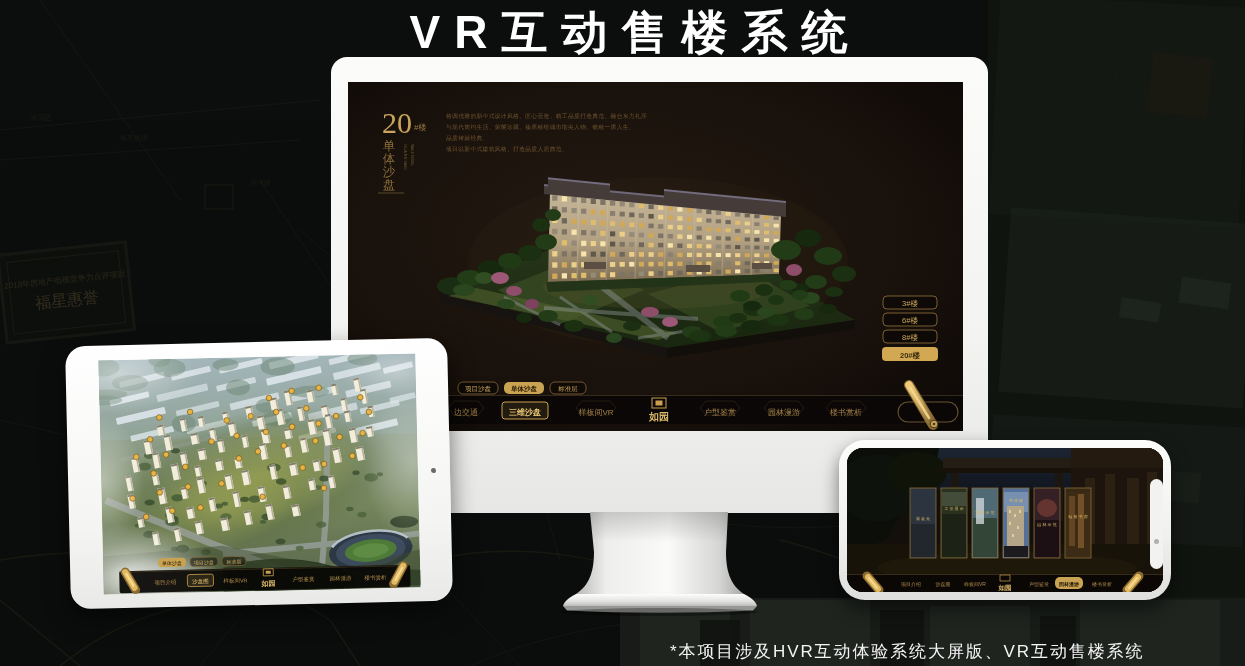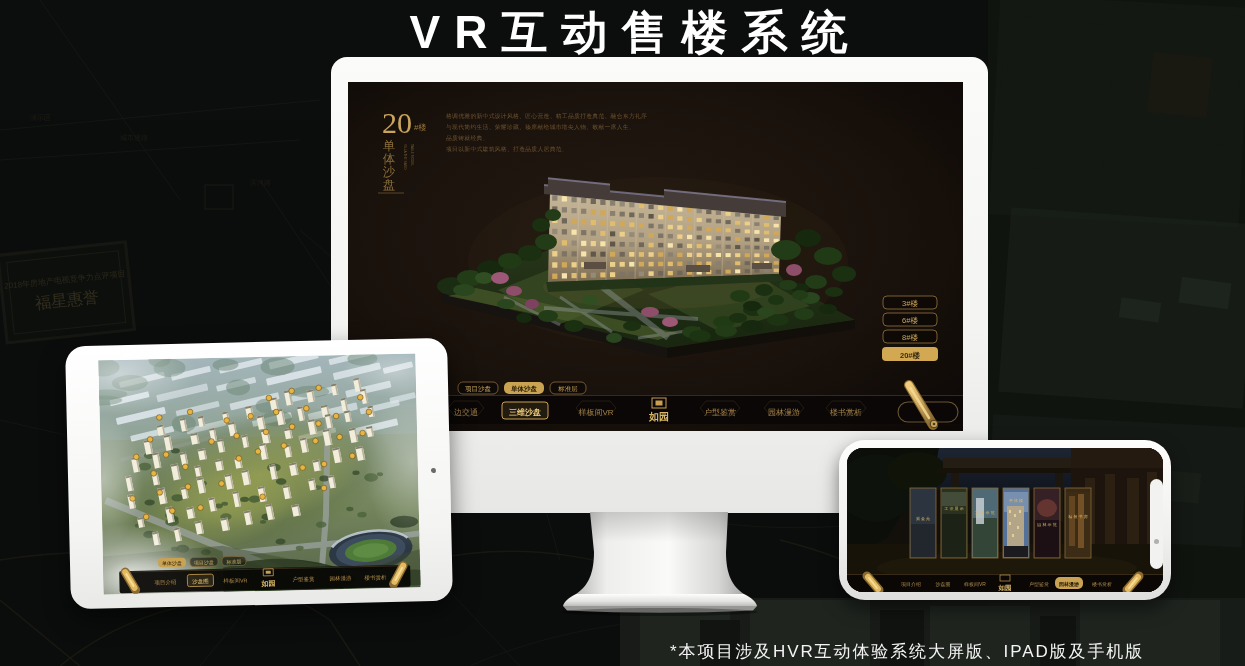--- a/index.html
+++ b/index.html
@@ -1158,13 +1158,13 @@
         <line x1="292" y1="128" x2="280" y2="142" stroke="#8a6a30" stroke-width="9"></line>
         <line x1="291" y1="129" x2="281" y2="141" stroke="#e2ba62" stroke-width="6"></line>
         <line x1="290" y1="130" x2="282" y2="140" stroke="#f6dc94" stroke-width="2"></line>
       </g>
     </g>
   </svg>
   <div class="abs" style="left:311px;top:39px;width:13px;height:90px;border-radius:7px;background:#f2f2f0;"></div>
   <div class="abs" style="left:315px;top:99px;width:5px;height:5px;border-radius:50%;background:#b0b0ae;"></div>
 </div>
 
-<div class="abs" style="left:670px;top:640px;color:#f4f4f4;font-size:17px;letter-spacing:1.9px;font-family:'Liberation Sans',sans-serif;">*本项目涉及HVR互动体验系统大屏版、IPAD版及手机版</div>
+<div class="abs" style="left:670px;top:640px;color:#f4f4f4;font-size:17px;letter-spacing:1.9px;font-family:'Liberation Sans',sans-serif;">*本项目涉及HVR互动体验系统大屏版、VR互动售楼系统</div>
 
 </body></html>

